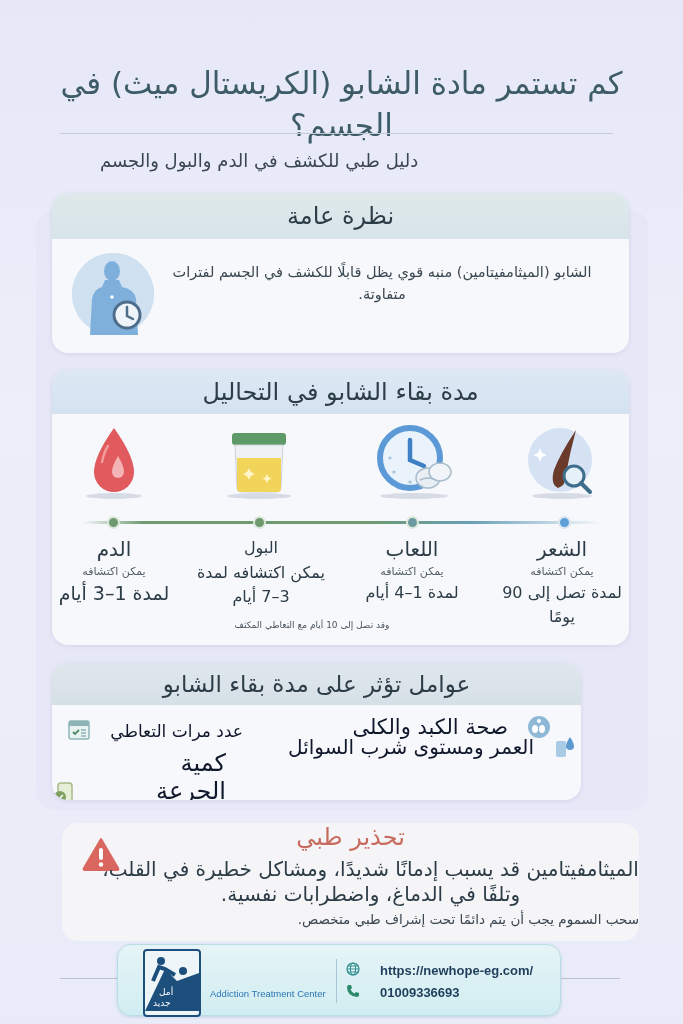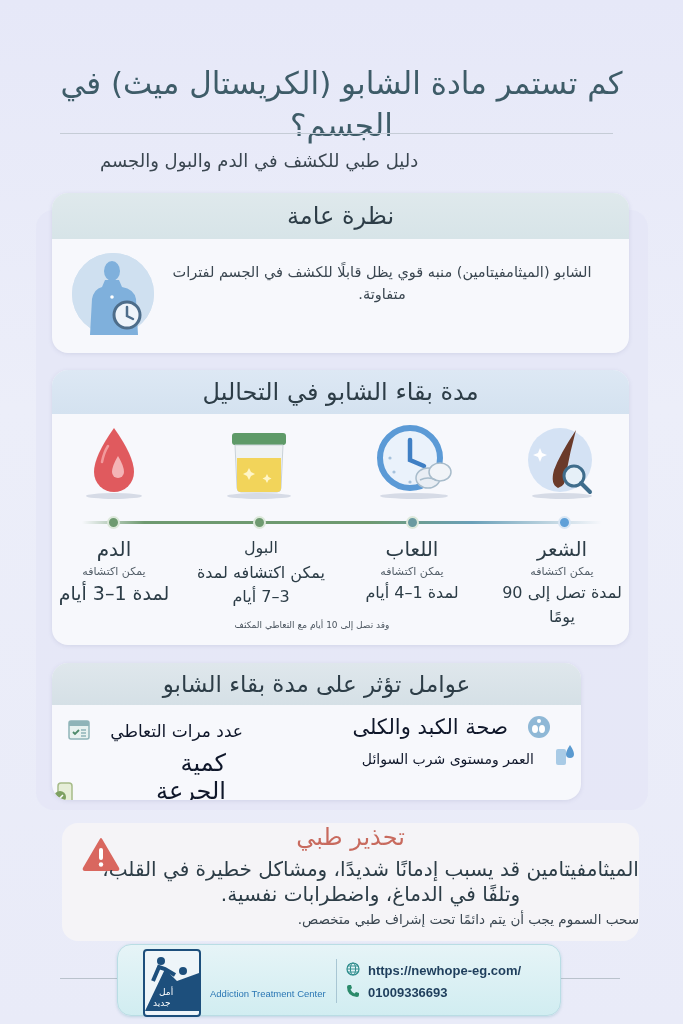--- a/index.html
+++ b/index.html
@@ -95,21 +95,21 @@
     border-radius: 14px; border: 1px solid #b9dde4;
     box-shadow: 0 1px 3px rgba(60,140,160,0.25);
   }
   .logo-box {
     left: 25px; top: 4px; width: 58px; height: 68px;
     border: 2px solid #1d4f7c; border-radius: 4px; background: #eef5f9; overflow: hidden;
   }
   .brand { left: 92px; top: 12px; font-family: "Liberation Sans", sans-serif; font-weight: bold; font-size: 24px; color: #2b77b4; }
   .brand-sub { left: 92px; top: 43px; font-family: "Liberation Sans", sans-serif; font-size: 9.5px; color: #2b77b4; }
   .footer-divider { left: 218px; top: 14px; width: 1px; height: 44px; background: #a8c6d3; }
-  .contact { left: 228px; display: flex; align-items: center; gap: 8px; font-family: "Liberation Sans", sans-serif; font-weight: bold; font-size: 13px; color: #1e3e5c; }
+  .contact { left: 228px; display: flex; align-items: center; gap: 20px; font-family: "Liberation Sans", sans-serif; font-weight: bold; font-size: 13px; color: #1e3e5c; }
 </style>
 </head>
 <body>
 
 <div class="abs title">كم تستمر مادة الشابو (الكريستال ميث) في الجسم؟</div>
 <div class="abs title-rule"></div>
 <div class="abs subtitle">دليل طبي للكشف في الدم والبول والجسم</div>
 
 <div class="abs backdrop"></div>
 
@@ -209,21 +209,21 @@
     <span class="f-icon">
       <svg width="24" height="24" viewBox="0 0 24 24">
           <circle cx="12" cy="12" r="11" fill="#8fb8d6"></circle>
           <ellipse cx="8" cy="14" rx="3" ry="4" fill="#fff"></ellipse>
           <ellipse cx="15" cy="14" rx="3" ry="4" fill="#fff"></ellipse>
           <circle cx="12" cy="6" r="2" fill="#fff"></circle>
         </svg>
     </span>
     <span>صحة الكبد والكلى</span>
   </div>
-  <div class="factor" style="right:4px;top:80px;font-size:14px">
+  <div class="factor" style="right:4px;top:72px;font-size:20px">
     <span class="f-icon">
       <svg width="24" height="24" viewBox="0 0 24 24">
           <rect x="3" y="6" width="10" height="16" rx="2" fill="#a9cbe6"></rect>
           <path d="M17 2 Q21 8 21 11 A4 4 0 0 1 13 11 Q13 8 17 2 Z" fill="#5a9ad0"></path>
         </svg>
     </span>
     <span>العمر ومستوى شرب السوائل</span>
   </div>
   <div class="factor" style="right:338px;top:54px;font-size:17px">
     <span>عدد مرات التعاطي</span>

